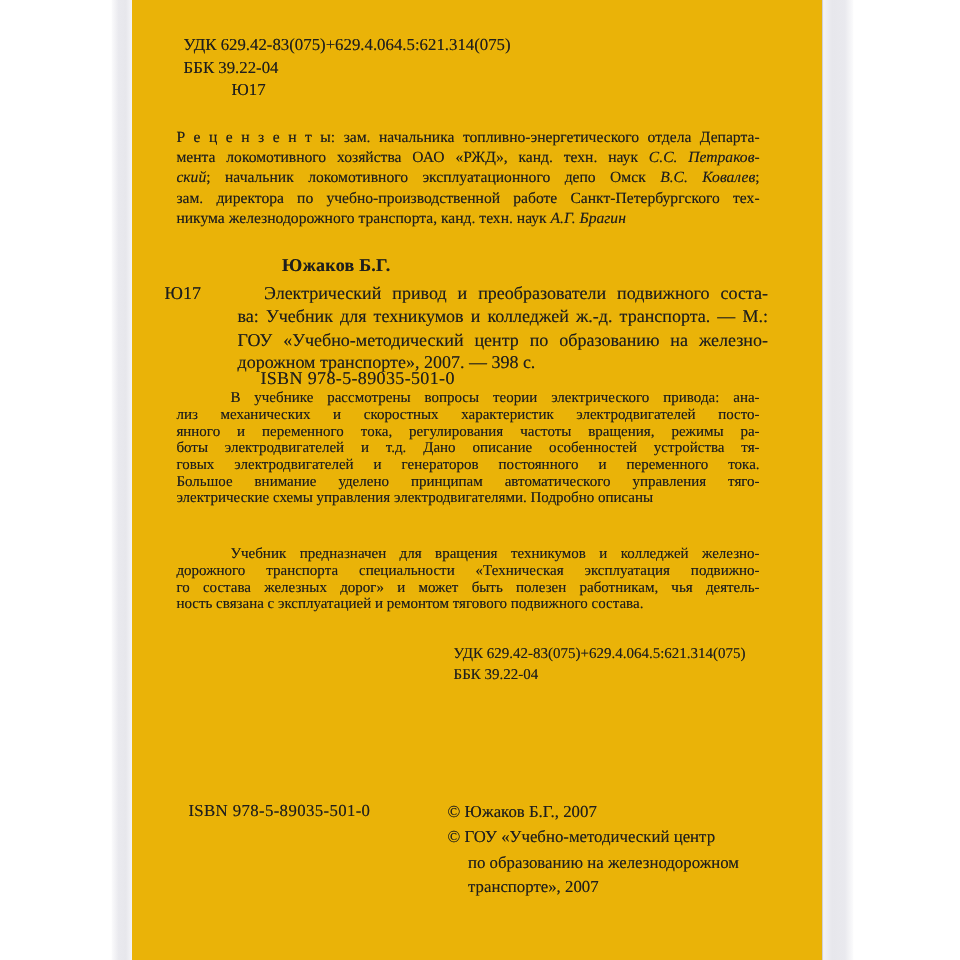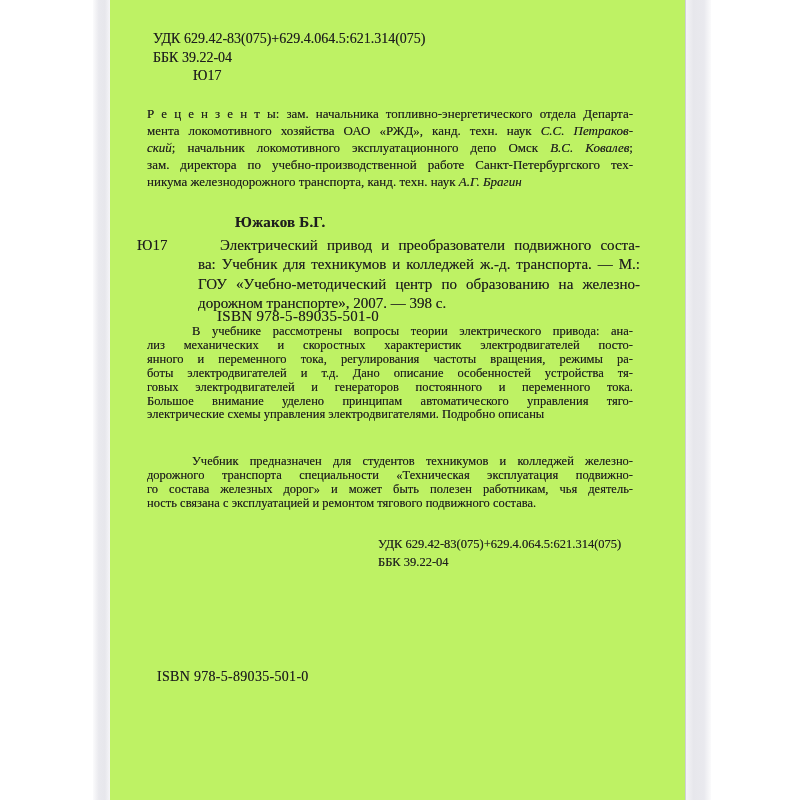--- a/index.html
+++ b/index.html
@@ -19,21 +19,21 @@
     background: linear-gradient(to right, #fbfbfc, #e9e9ee 35%, #e7e7ec 70%, #f5f5f8);
   }
   .strip-right {
     position: absolute; left: 686px; top: 0; width: 25px; height: 800px;
     background: linear-gradient(to right, #f3f3f6, #e7e7ec 30%, #e9e9ee 72%, #fbfbfc);
   }
 
   
   .page {
     position: absolute; left: 110px; top: 0; width: 575px; height: 800px;
-    background: #bef264;
+    background: #eab308;
     border-right: 1px solid #cfcfd6;
     font-family: Liberation Serif, serif;
   }
   .page * { text-shadow: 0 0 0.5px rgba(25,25,25,0.55); }
 
   .blk { position: absolute; }
 
   .top-block  { left: 43px;  top: 30px;  font-size: 14px; line-height: 18.7px; white-space: nowrap; }
   .top-block .code-indent { padding-left: 40px; }
 
@@ -97,29 +97,35 @@
     <div class="blk ann1 jblock indent-lg">
         <div class="tline"><span>В учебнике рассмотрены вопросы теории электрического привода: ана-</span></div>
         <div class="tline"><span>лиз механических и скоростных характеристик электродвигателей посто-</span></div>
         <div class="tline"><span>янного и переменного тока, регулирования частоты вращения, режимы ра-</span></div>
         <div class="tline"><span>боты электродвигателей и т.д. Дано описание особенностей устройства тя-</span></div>
         <div class="tline"><span>говых электродвигателей и генераторов постоянного и переменного тока.</span></div>
         <div class="tline"><span>Большое внимание уделено принципам автоматического управления тяго-</span></div>
         <div class="tline"><span>электрические схемы управления электродвигателями. Подробно описаны</span></div>
       </div>
     <div class="blk ann2 jblock indent-lg">
-        <div class="tline"><span>Учебник предназначен для студентов техникумов и колледжей железно-</span></div>
+        <div class="tline"><span>Учебник предназначен для вращения техникумов и колледжей железно-</span></div>
         <div class="tline"><span>дорожного транспорта специальности «Техническая эксплуатация подвижно-</span></div>
         <div class="tline"><span>го состава железных дорог» и может быть полезен работникам, чья деятель-</span></div>
         <div class="tline"><span>ность связана с эксплуатацией и ремонтом тягового подвижного состава.</span></div>
       </div>
 
     <div class="blk mid-block">
       <div>УДК 629.42-83(075)+629.4.064.5:621.314(075)</div>
       <div>ББК 39.22-04</div>
     </div>
 
     <div class="blk bottom-isbn">ISBN 978-5-89035-501-0</div>
+    <div class="blk copyright">
+        <div class="tline"><span>© Южаков Б.Г., 2007</span></div>
+        <div class="tline"><span>© ГОУ «Учебно-методический центр</span></div>
+        <div class="tline"><span>по образованию на железнодорожном</span></div>
+        <div class="tline"><span>транспорте», 2007</span></div>
+      </div>
 
   </div>
 
   <div class="strip-right"></div>
 </div>
 
 </body></html>

